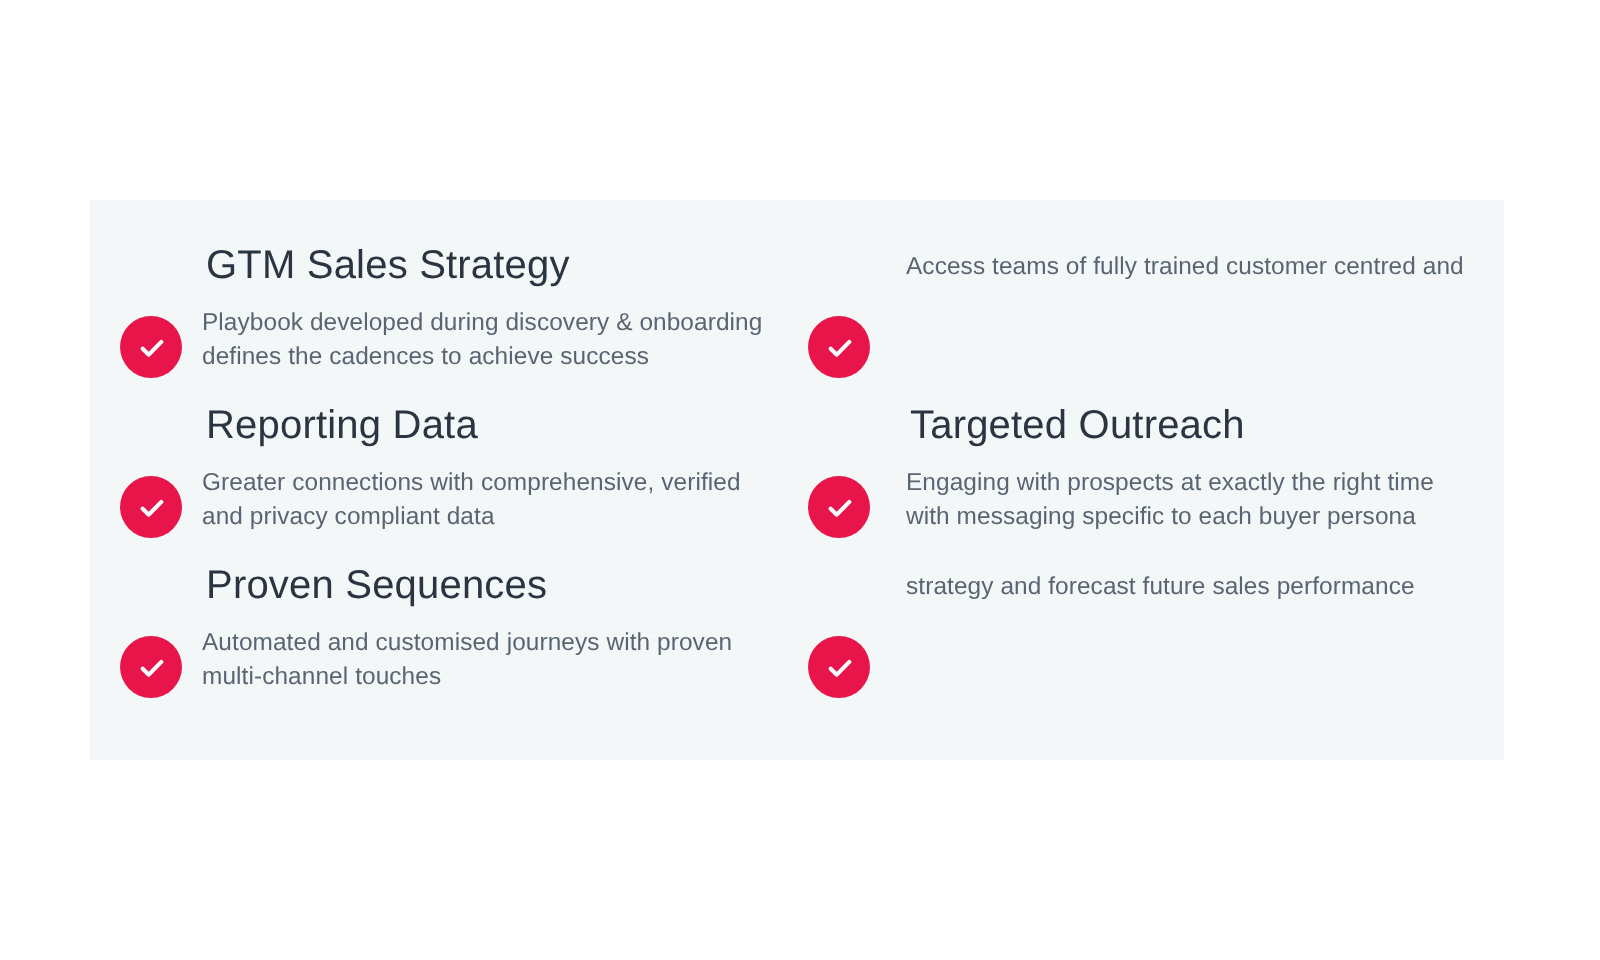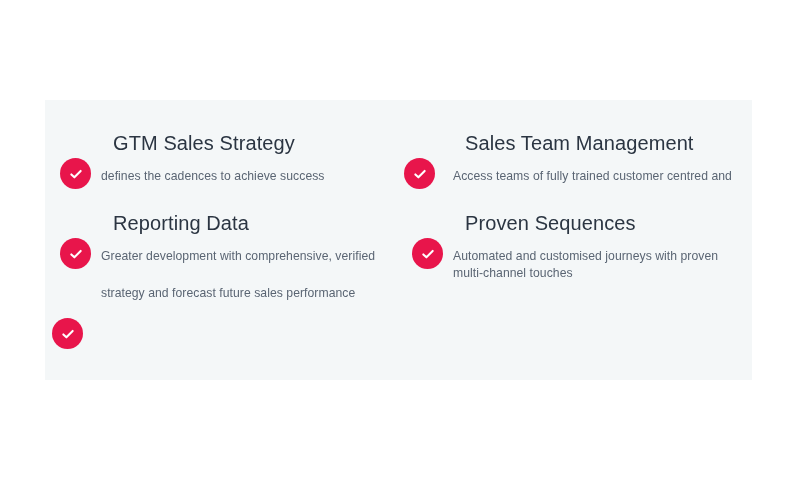--- a/index.html
+++ b/index.html
@@ -76,21 +76,21 @@
   }
 
   .feature-text {
     position: absolute;
     top: 0;
     left: 56px;
     right: 10px;
   }
 
   .feature-title {
-    margin: 12px;
+    margin: 2px;
     font-family: "Liberation Sans", sans-serif;
     font-size: 20px;
     font-weight: 400;
     line-height: 26px;
     letter-spacing: 0.1px;
     color: #2b3542;
     white-space: nowrap;
   }
 
   .feature-desc {
@@ -117,53 +117,68 @@
 
       <div class="feature-item col-a">
         <span class="check-badge">
           <svg viewBox="0 0 24 24" aria-hidden="true">
             <path d="M5 12.6 L9.6 17 L19 7.4" fill="none" stroke="#ffffff" stroke-width="3.1" stroke-linecap="round" stroke-linejoin="round"></path>
           </svg>
         </span>
         <div class="feature-text">
           <h3 class="feature-title">GTM Sales Strategy</h3>
           <p class="feature-desc">
+            <span class="line">Playbook developed during discovery &amp; onboarding</span>
             <span class="line">defines the cadences to achieve success</span>
           </p>
         </div>
       </div>
 
       <div class="feature-item col-b">
         <span class="check-badge">
           <svg viewBox="0 0 24 24" aria-hidden="true">
             <path d="M5 12.6 L9.6 17 L19 7.4" fill="none" stroke="#ffffff" stroke-width="3.1" stroke-linecap="round" stroke-linejoin="round"></path>
           </svg>
         </span>
         <div class="feature-text">
-          <h3 class="feature-title">Sales Team Management</h3>
           <p class="feature-desc">
             <span class="line">Access teams of fully trained customer centred and</span>
           </p>
         </div>
       </div>
 
       <div class="feature-item col-a">
         <span class="check-badge">
           <svg viewBox="0 0 24 24" aria-hidden="true">
             <path d="M5 12.6 L9.6 17 L19 7.4" fill="none" stroke="#ffffff" stroke-width="3.1" stroke-linecap="round" stroke-linejoin="round"></path>
           </svg>
         </span>
         <div class="feature-text">
           <h3 class="feature-title">Reporting Data</h3>
           <p class="feature-desc">
-            <span class="line">Greater development with comprehensive, verified</span>
-          </p>
-        </div>
-      </div>
-
+            <span class="line">Greater connections with comprehensive, verified</span>
+            <span class="line">and privacy compliant data</span>
+          </p>
+        </div>
+      </div>
+
+      <div class="feature-item col-b">
+        <span class="check-badge">
+          <svg viewBox="0 0 24 24" aria-hidden="true">
+            <path d="M5 12.6 L9.6 17 L19 7.4" fill="none" stroke="#ffffff" stroke-width="3.1" stroke-linecap="round" stroke-linejoin="round"></path>
+          </svg>
+        </span>
+        <div class="feature-text">
+          <h3 class="feature-title">Targeted Outreach</h3>
+          <p class="feature-desc">
+            <span class="line">Engaging with prospects at exactly the right time</span>
+            <span class="line">with messaging specific to each buyer persona</span>
+          </p>
+        </div>
+      </div>
 
       <div class="feature-item col-a">
         <span class="check-badge">
           <svg viewBox="0 0 24 24" aria-hidden="true">
             <path d="M5 12.6 L9.6 17 L19 7.4" fill="none" stroke="#ffffff" stroke-width="3.1" stroke-linecap="round" stroke-linejoin="round"></path>
           </svg>
         </span>
         <div class="feature-text">
           <h3 class="feature-title">Proven Sequences</h3>
           <p class="feature-desc">

